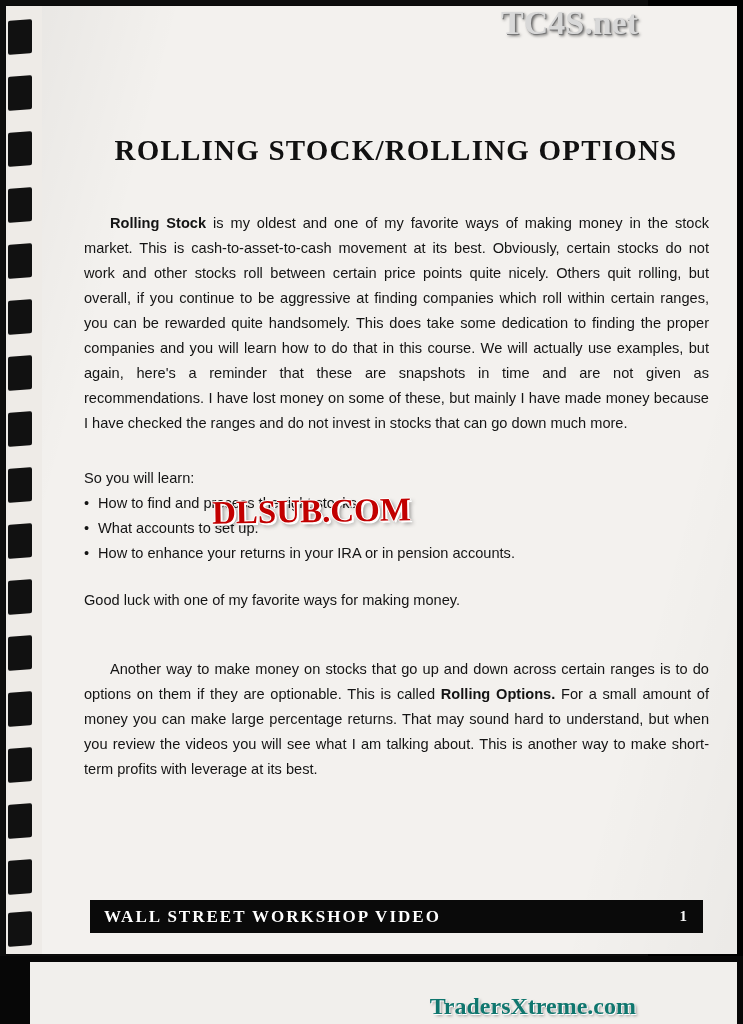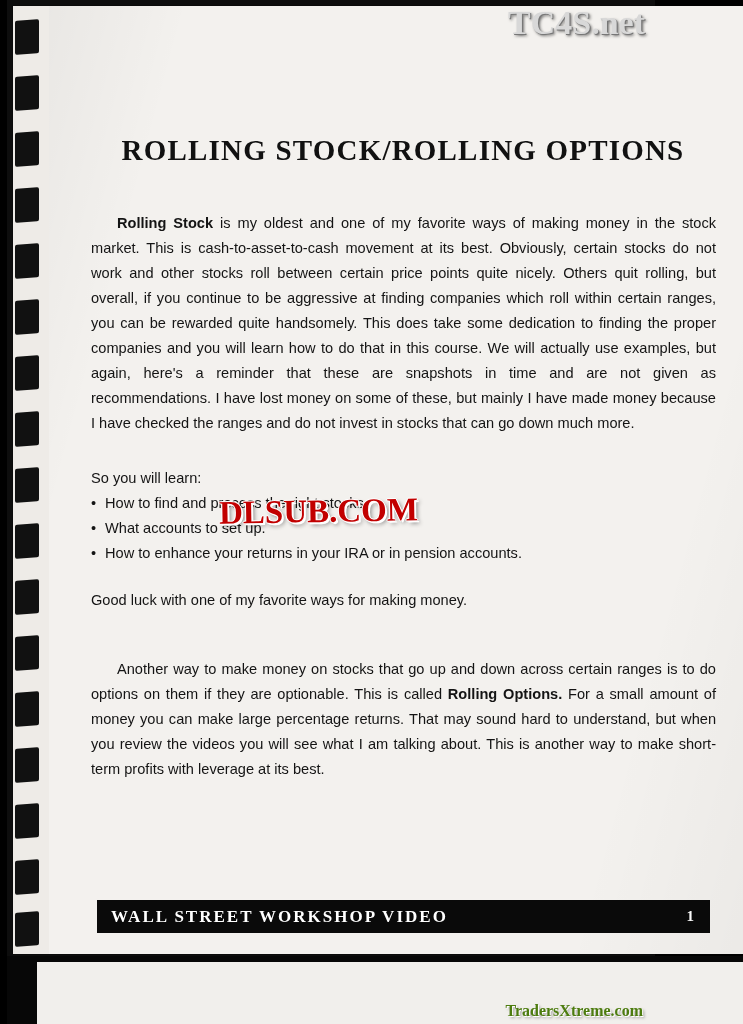--- a/index.html
+++ b/index.html
@@ -11,21 +11,21 @@
     width: 743px;
     height: 1024px;
     position: relative;
     overflow: hidden;
     font-family: "Liberation Sans", sans-serif;
   }
 
   
   .page-frame {
     position: absolute;
-    left: 7px; top: 0;
+    left: 0; top: 0;
     width: 648px; height: 1024px;
     background: #0d0d0d;
   }
 
   
   .sheet {
     position: absolute;
     left: 6px;
     top: 6px;
     width: 731px;
@@ -189,22 +189,22 @@
     width: 707px;
     height: 62px;
     background: #f1efec;
   }
   .brand-bottom {
     position: absolute;
     right: 12px;
     bottom: 4px;
     font-family: "Liberation Serif", serif;
     font-weight: bold;
-    font-size: 16px;
-    color: #4d7c0f;
+    font-size: 24px;
+    color: #0f766e;
     text-shadow:
       1px 1px 0 #fff,
       2px 2px 3px rgba(0,0,0,0.35);
   }
 </style>
 </head>
 <body>
 
 <div class="page-frame">
 

